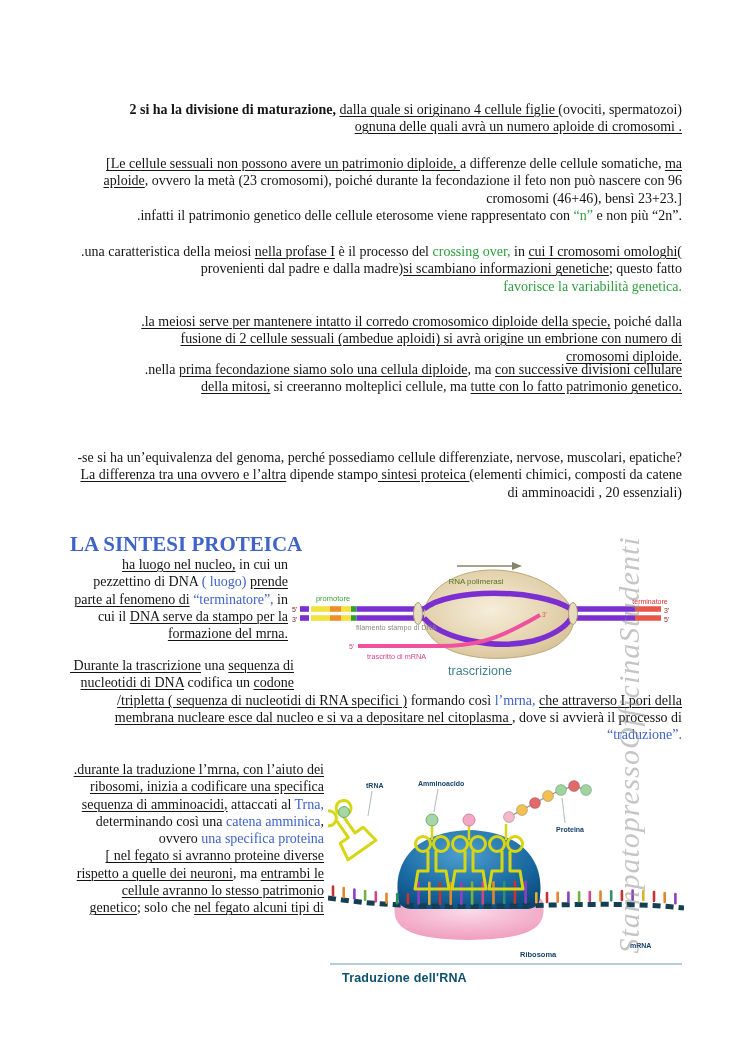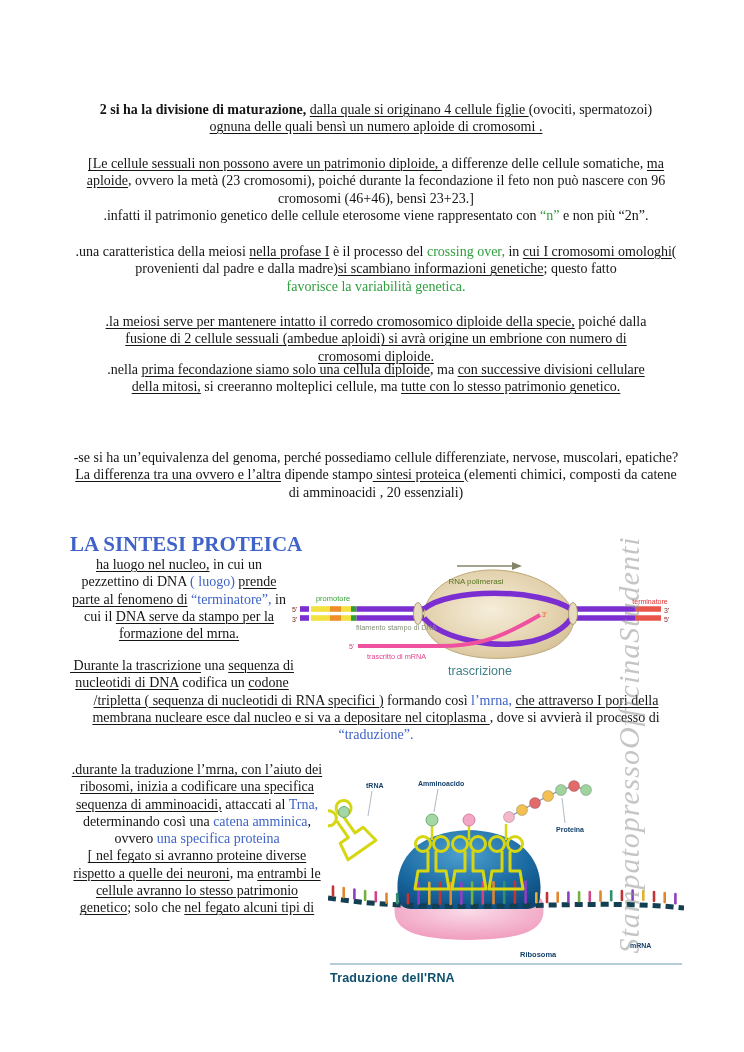--- a/index.html
+++ b/index.html
@@ -5,21 +5,21 @@
   :root{
     --blue:#3f63c8; --green:#2f9e3e; --ink:#141414;
     --capteal:#44808a; --fig2cap:#0d516e; --wm:rgba(138,142,138,0.5);
   }
   *{margin:0;padding:0;box-sizing:border-box}
   html,body{background:#ffffff}
   .page{
     position:relative;width:744px;height:1052px;background:#fff;overflow:hidden;
     font-family:"Liberation Serif",serif;font-size:14px;line-height:17.3px;color:var(--ink);
   }
-  .para{position:absolute;left:70px;width:612px;text-align:center;hyphens:none}
+  .para{position:absolute;left:70px;width:612px;text-align:right;hyphens:none}
   .b{font-weight:bold}
   .u{text-decoration:underline;text-underline-offset:2px;text-decoration-thickness:1px}
   .g{color:var(--green)}
   .bl{color:var(--blue)}
   .heading{position:absolute;left:70px;width:612px;color:var(--blue)}
   #p1{top:101px}
   #p2{top:155px}
   #p3{top:243px}
   #p4{top:313px}
   #p5{top:361px}
@@ -28,43 +28,43 @@
   #h2{top:536px}
   #p7{top:556px;width:218px}
   #p8{top:657px;width:612px}
   #p9{top:761px;width:254px}
   .fig-spacer{float:right;width:388px;height:32px}
   .figure{position:absolute}
   #fig1{left:290px;top:553px;width:400px;height:142px}
   #fig2{left:328px;top:776px;width:356px;height:186px}
   .fig2-rule{position:absolute;left:330px;top:963px;width:352px;height:2px;background:#b7ccd9}
   .fig2-caption{
-    position:absolute;left:330px;top:970px;
+    position:absolute;left:342px;top:970px;
     font-family:"Liberation Sans",sans-serif;font-weight:bold;font-size:12.5px;
     color:var(--fig2cap);letter-spacing:.2px;
   }
   .watermark{
     position:absolute;left:420px;top:725px;width:440px;height:40px;
     transform:rotate(-90deg);
     font-family:"Liberation Serif",serif;font-style:italic;font-size:30px;
     color:var(--wm);letter-spacing:1px;text-align:center;
     pointer-events:none;z-index:6;
   }
   svg text{font-family:"Liberation Sans",sans-serif}
 </style>
 </head>
 <body>
 
 <div class="page">
 
-  <p class="para" id="p1"><span class="b">2 si ha la divisione di maturazione,</span><span class=""> </span><span class="u">dalla quale si originano 4 cellule figlie </span><span class="">(ovociti, spermatozoi)</span><br><span class="u">ognuna delle quali bensì un numero aploide di cromosomi .</span></p>
+  <p class="para" id="p1"><span class="b">2 si ha la divisione di maturazione,</span><span class=""> </span><span class="u">dalla quale si originano 4 cellule figlie </span><span class="">(ovociti, spermatozoi)</span><br><span class="u">ognuna delle quali avrà un numero aploide di cromosomi .</span></p>
   <p class="para" id="p2"><span class="u">[Le cellule sessuali non possono avere un patrimonio diploide, </span><span class="">a differenze delle cellule somatiche, </span><span class="u">ma aploide</span><span class="">, ovvero la metà (23 cromosomi), poiché durante la fecondazione il feto non può nascere con 96 cromosomi (46+46), bensì 23+23.]</span><br><span class="">.infatti il patrimonio genetico delle cellule eterosome viene rappresentato con </span><span class="g">“n”</span><span class=""> e non più “2n”.</span></p>
   <p class="para" id="p3"><span class="">.una caratteristica della meiosi </span><span class="u">nella profase I</span><span class=""> è il processo del </span><span class="g">crossing over,</span><span class=""> in </span><span class="u">cui I cromosomi omologhi</span><span class="">( provenienti dal padre e dalla madre)</span><span class="u">si scambiano informazioni genetiche</span><span class="">; questo fatto</span><br><span class="g">favorisce la variabilità genetica.</span></p>
   <p class="para" id="p4"><span class="u">.la meiosi serve per mantenere intatto il corredo cromosomico diploide della specie,</span><span class=""> poiché dalla</span><br><span class="u">fusione di 2 cellule sessuali (ambedue aploidi) si avrà origine un embrione con numero di </span><br><span class="u">cromosomi diploide.</span></p>
-  <p class="para" id="p5"><span class="">.nella </span><span class="u">prima fecondazione siamo solo una cellula diploide</span><span class="">, ma </span><span class="u">con successive divisioni cellulare </span><br><span class="u">della mitosi,</span><span class=""> si creeranno molteplici cellule, ma </span><span class="u">tutte con lo stesso patrimonio genetico.</span></p>
+  <p class="para" id="p5"><span class="">.nella </span><span class="u">prima fecondazione siamo solo una cellula diploide</span><span class="">, ma </span><span class="u">con successive divisioni cellulare </span><br><span class="u">della mitosi,</span><span class=""> si creeranno molteplici cellule, ma </span><span class="u">tutte con lo fatto patrimonio genetico.</span></p>
 
   <p class="para" id="p6"><span class="">-se si ha un’equivalenza del genoma, perché possediamo cellule differenziate, nervose, muscolari, epatiche?</span><br><span class="u">La differenza tra una ovvero e l’altra</span><span class=""> dipende stampo</span><span class="u"> sintesi proteica </span><span class="">(elementi chimici, composti da catene di amminoacidi , 20 essenziali)</span></p>
 
   <h2 class="heading" id="h2">LA SINTESI PROTEICA</h2>
   <p class="para" id="p7"><span class="u">ha luogo nel nucleo,</span><span class=""> in cui un pezzettino di DNA </span><span class="bl">( luogo)</span><span class=""> </span><span class="u">prende parte al fenomeno di</span><span class=""> </span><span class="bl">“terminatore”,</span><span class=""> in cui il </span><span class="u">DNA serve da stampo per la formazione del mrna.</span></p>
 
   <p class="para" id="p8"><span class="fig-spacer"></span><span><span class="u">&nbsp;Durante la trascrizione</span><span class=""> una </span><span class="u">sequenza di nucleotidi di DNA</span><span class=""> codifica un </span><span class="u">codone /tripletta ( sequenza di nucleotidi di RNA specifici )</span><span class=""> formando così </span><span class="bl">l’mrna,</span><span class=""> </span><span class="u">che attraverso I pori della membrana nucleare esce dal nucleo e si va a depositare nel citoplasma </span><span class="">, dove si avvierà il processo di </span><span class="bl">“traduzione”.</span></span></p>
 
   <p class="para" id="p9"><span class="u">.durante la traduzione l’mrna, con l’aiuto dei ribosomi, inizia a codificare una specifica sequenza di amminoacidi,</span><span class=""> attaccati al </span><span class="bl">Trna,</span><span class=""> determinando così una </span><span class="bl">catena amminica</span><span class="">, ovvero </span><span class="bl">una specifica proteina</span><br><span class="u">[ nel fegato si avranno proteine diverse rispetto a quelle dei neuroni</span><span class="">, ma </span><span class="u">entrambi le cellule avranno lo stesso patrimonio genetico</span><span class="">; solo che </span><span class="u">nel fegato alcuni tipi di</span></p>
 

